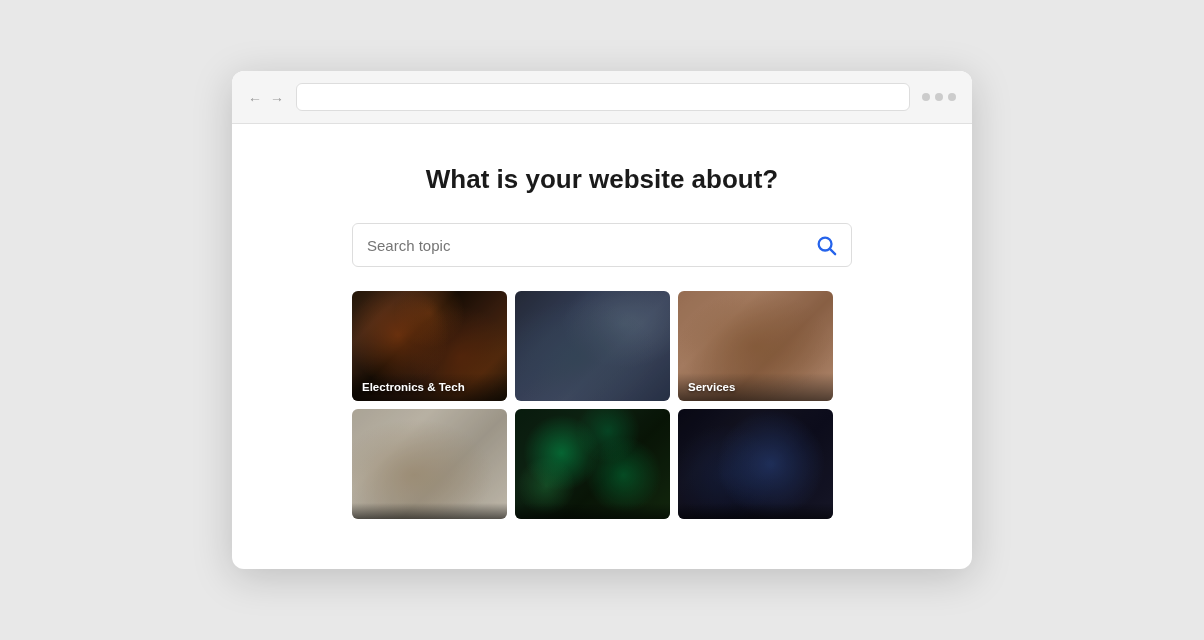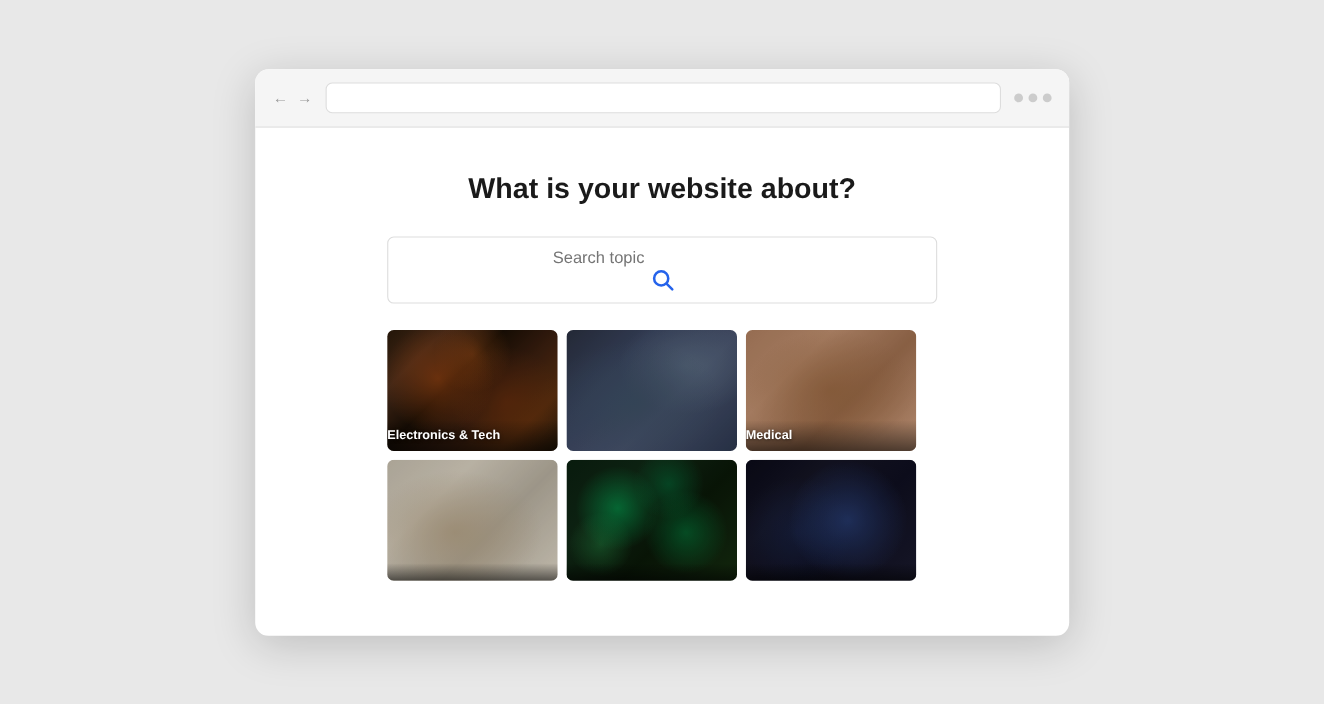--- a/index.html
+++ b/index.html
@@ -83,21 +83,20 @@
     .search-bar {
       width: 100%;
       max-width: 500px;
       display: flex;
       align-items: center;
       border: 1.5px solid #ddd;
       border-radius: 6px;
       padding: 10px 14px;
       margin-bottom: 24px;
       background: #fff;
-      flex-direction: column;
     }
 
     .search-input {
       flex: 1;
       border: none;
       outline: none;
       font-size: 15px;
       color: #555;
       background: transparent;
     }
@@ -222,21 +221,21 @@
       background:
         radial-gradient(circle at 60% 50%, rgba(50,80,150,0.6) 0%, transparent 50%),
         radial-gradient(circle at 30% 60%, rgba(30,50,100,0.4) 0%, transparent 40%);
     }
 
     .card-label {
       position: absolute;
       bottom: 0;
       left: 0;
       right: 0;
-      padding: 8px 0;
+      padding: 8px 10px;
       color: #ffffff;
       font-size: 11.5px;
       font-weight: 600;
       text-shadow: 0 1px 3px rgba(0,0,0,0.6);
       background: linear-gradient(to top, rgba(0,0,0,0.55) 0%, transparent 100%);
     }
 
     .card-overlay-dark {
       position: absolute;
       inset: 0;
@@ -283,21 +282,21 @@
       </div>
 
       <div class="grid-card card-tech">
         <div class="card-bg"></div>
         <div class="card-overlay-dark"></div>
       </div>
 
       <div class="grid-card card-medical">
         <div class="card-bg"></div>
         <div class="card-overlay-dark"></div>
-        <div class="card-label">Medical</div>
+        <div class="card-label">Services</div>
       </div>
 
       <div class="grid-card card-laptop">
         <div class="card-bg"></div>
         <div class="card-overlay-dark"></div>
         <div class="card-label"></div>
       </div>
 
       <div class="grid-card card-lights">
         <div class="card-bg"></div>

